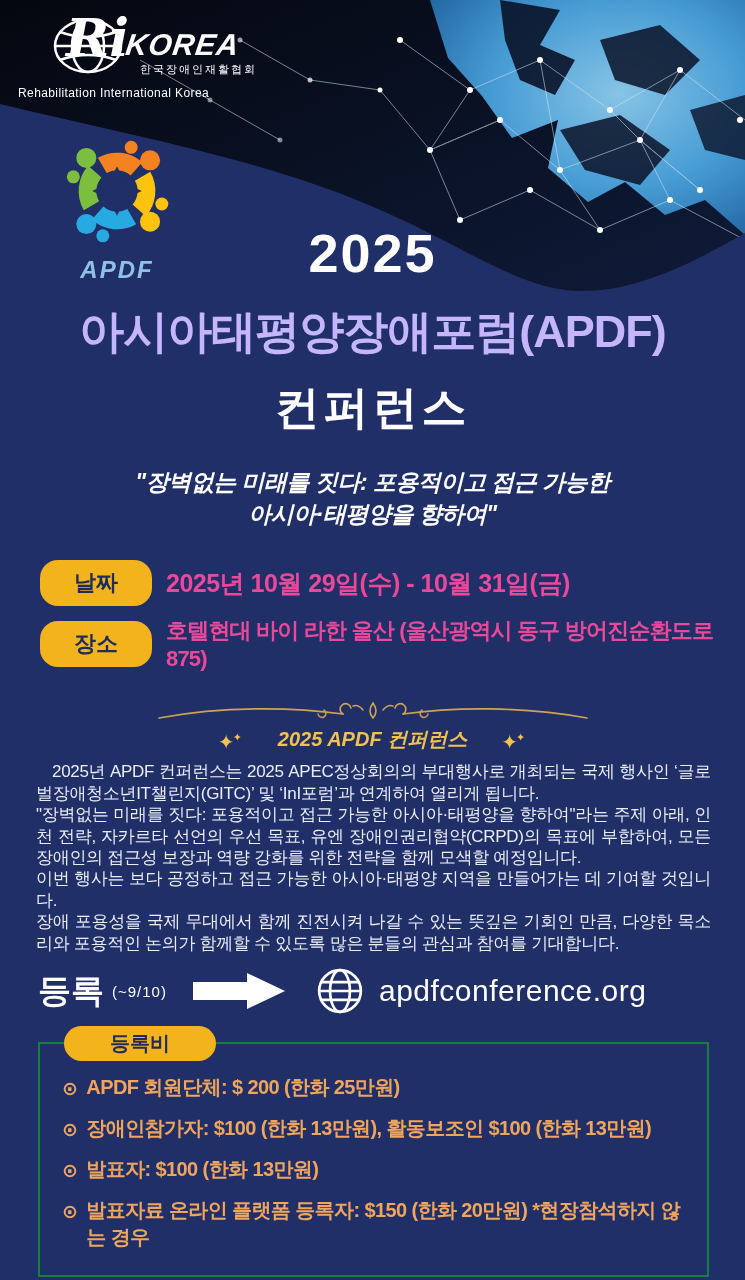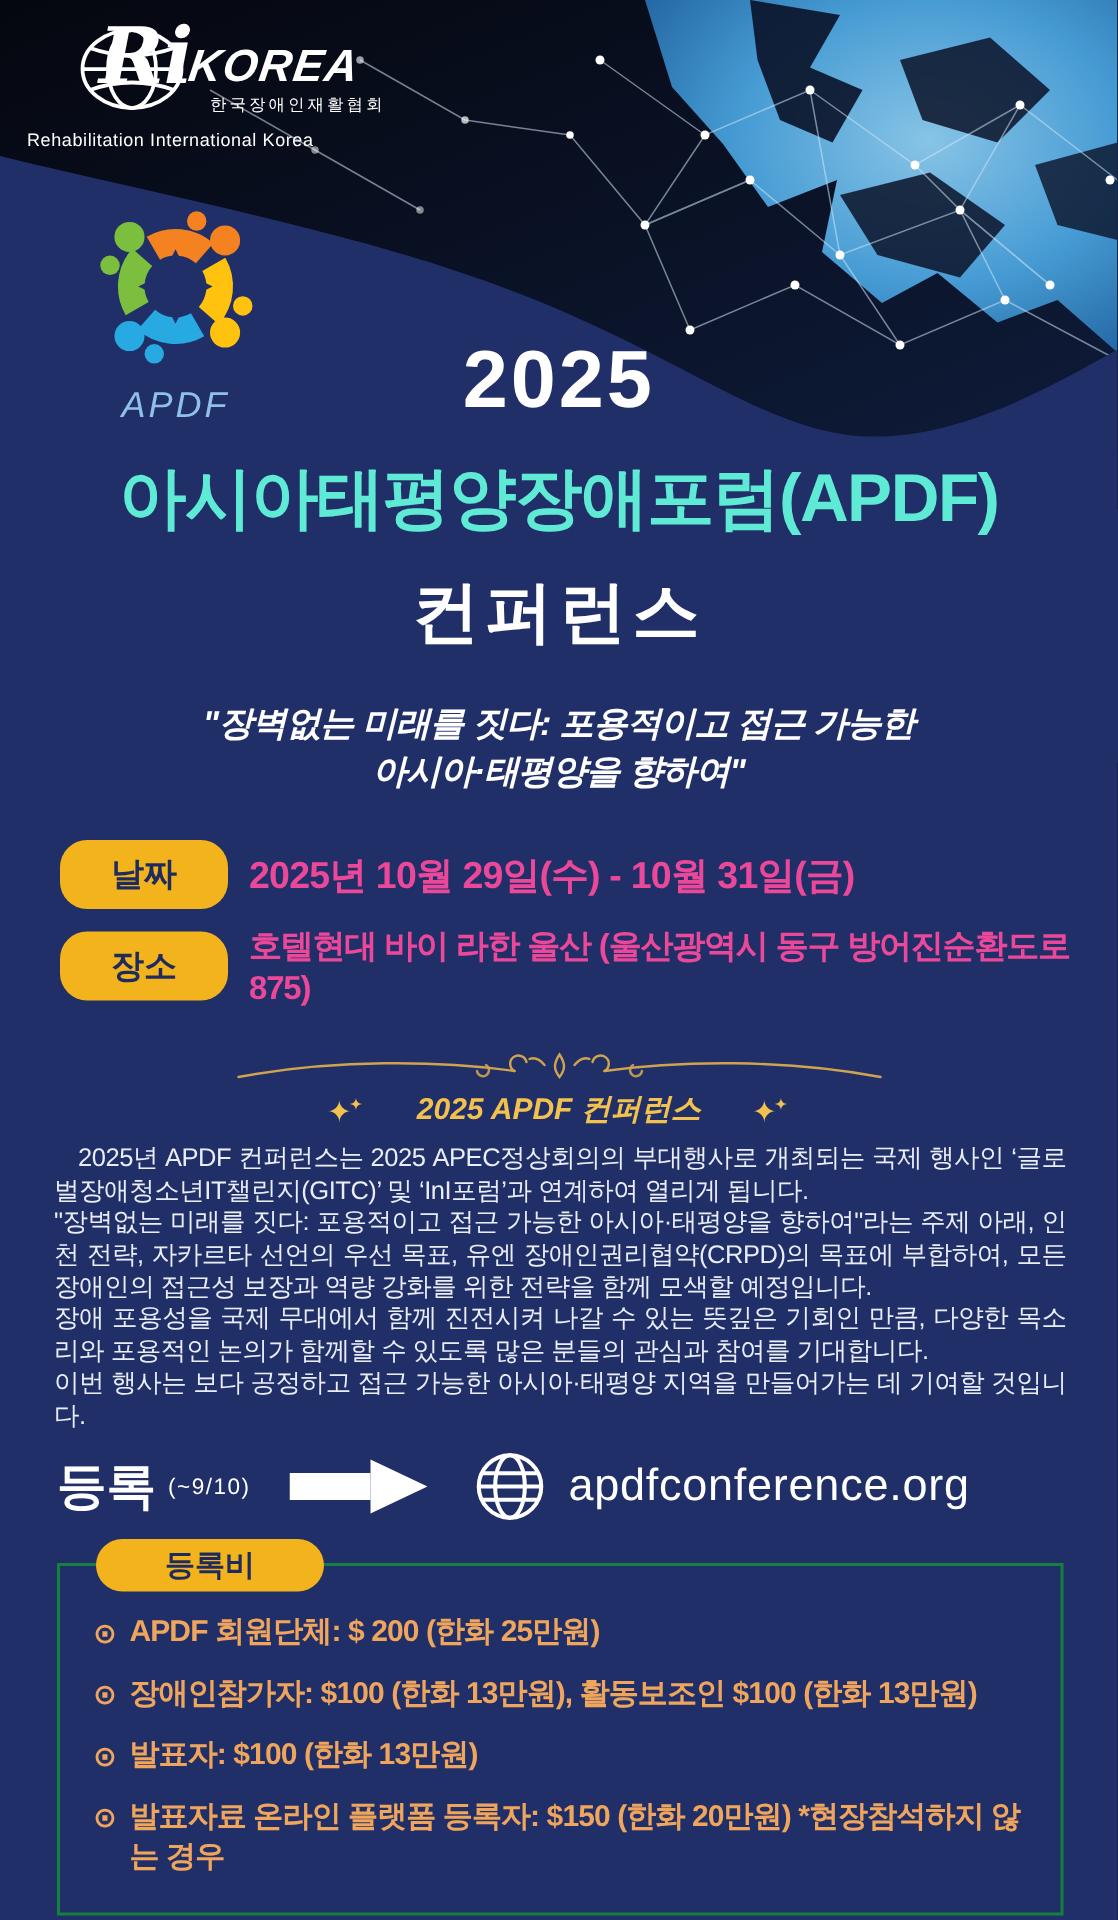--- a/index.html
+++ b/index.html
@@ -15,27 +15,27 @@
   .ri-row{position:relative;height:72px;}
   .ri-globe{position:absolute;left:34px;top:0;}
   .ri-ri{position:absolute;left:48px;top:2px;font-family:"DejaVu Serif","Liberation Serif",serif;
          font-style:italic;font-weight:bold;font-size:52px;line-height:1;}
   .ri-korea{position:absolute;left:108px;top:18px;font-style:italic;font-weight:900;font-size:30px;
             letter-spacing:1px;transform:skewX(-8deg);}
   .ri-kr{position:absolute;left:122px;top:52px;font-size:11px;letter-spacing:2px;}
   .ri-sub{margin-top:4px;font-size:12px;letter-spacing:.4px;}
 
   .apdf-logo{position:absolute;left:42px;top:132px;width:150px;text-align:center;}
-  .apdf-label{margin-top:2px;font-size:24px;font-weight:normal;font-style:italic;color:#8fc1e8;letter-spacing:2px;}
+  .apdf-label{margin-top:2px;font-size:24px;font-weight:bold;font-style:italic;color:#8fc1e8;letter-spacing:2px;}
 
   .year{position:absolute;left:0;top:222px;width:100%;text-align:center;color:#ffffff;
         font-size:54px;font-weight:800;letter-spacing:2px;}
 
   
-  .main-title{margin-top:2px;text-align:center;font-size:45px;font-weight:800;color:#5eead4;letter-spacing:-1px;}
+  .main-title{margin-top:2px;text-align:center;font-size:45px;font-weight:800;color:#c4b5fd;letter-spacing:-1px;}
   .sub-title{margin-top:16px;text-align:center;font-size:45px;font-weight:700;color:#ffffff;letter-spacing:4px;}
 
   .quote{margin-top:28px;text-align:center;color:#ffffff;font-size:23px;font-weight:bold;
          font-style:italic;line-height:1.4;letter-spacing:-0.5px;}
 
   
   .info{margin:30px 0 0 40px;}
   .info-row{display:flex;align-items:center;margin-bottom:10px;}
   .pill{width:112px;height:46px;border-radius:18px;background:#f3b31c;color:#1d2b5e;
         display:flex;align-items:center;justify-content:center;font-weight:800;font-size:22px;flex:0 0 auto;font-family:Liberation Mono, monospace;}
@@ -228,22 +228,22 @@
   </svg>
   <div class="about-head">
     <span class="sparkle"><span>✦</span><span class="s2">✦</span></span>
     <span class="about-title">2025 APDF 컨퍼런스</span>
     <span class="sparkle"><span>✦</span><span class="s2">✦</span></span>
   </div>
 
   <div class="paragraphs">
       <p class="para">2025년 APDF 컨퍼런스는 2025 APEC정상회의의 부대행사로 개최되는 국제 행사인 ‘글로벌장애청소년IT챌린지(GITC)’ 및 ‘InI포럼’과 연계하여 열리게 됩니다.</p>
       <p class="para">"장벽없는 미래를 짓다: 포용적이고 접근 가능한 아시아·태평양을 향하여"라는 주제 아래, 인천 전략, 자카르타 선언의 우선 목표, 유엔 장애인권리협약(CRPD)의 목표에 부합하여, 모든 장애인의 접근성 보장과 역량 강화를 위한 전략을 함께 모색할 예정입니다.</p>
+      <p class="para">이번 행사는 보다 공정하고 접근 가능한 아시아·태평양 지역을 만들어가는 데 기여할 것입니다.</p>
       <p class="para">장애 포용성을 국제 무대에서 함께 진전시켜 나갈 수 있는 뜻깊은 기회인 만큼, 다양한 목소리와 포용적인 논의가 함께할 수 있도록 많은 분들의 관심과 참여를 기대합니다.</p>
-      <p class="para">이번 행사는 보다 공정하고 접근 가능한 아시아·태평양 지역을 만들어가는 데 기여할 것입니다.</p>
     </div>
 
   <div class="reg">
     <span class="reg-label">등록</span>
     <span class="reg-deadline">(~9/10)</span>
     <svg class="reg-arrow" width="92" height="40" viewBox="0 0 92 40">
       <rect x="0" y="11" width="54" height="18" fill="#ffffff"></rect>
       <polygon points="54,2 92,20 54,38" fill="#ffffff"></polygon>
     </svg>
     <svg class="reg-globe" width="50" height="50" viewBox="0 0 48 48">

